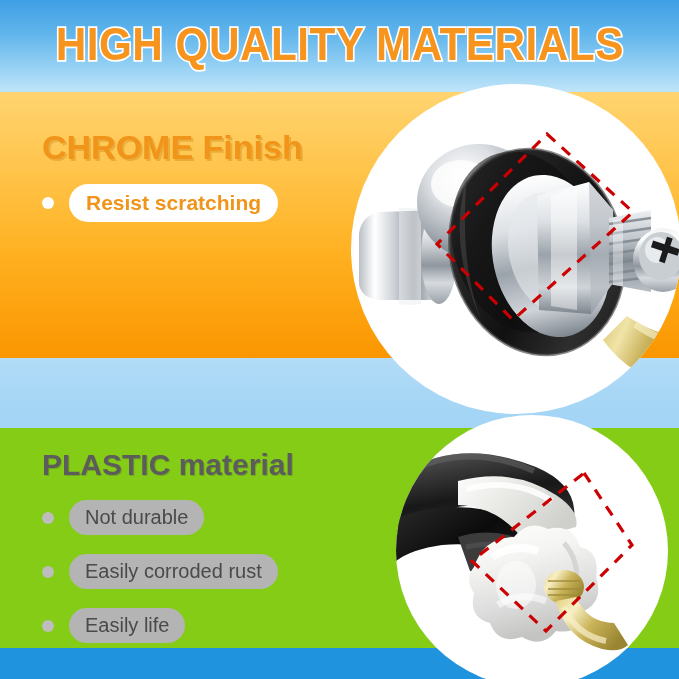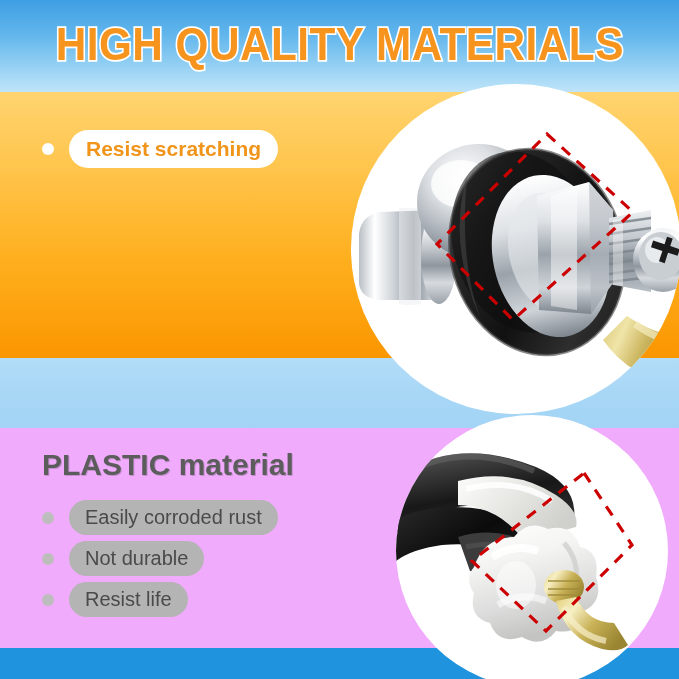--- a/index.html
+++ b/index.html
@@ -41,21 +41,21 @@
     overflow:hidden;
   }
   
   .divider {
     position:absolute; left:0; top:358px; width:679px; height:70px;
     background:linear-gradient(180deg,#b2dcf7 0%,#a8d7f6 50%,#a3d4f5 100%);
   }
   
   .panel-plastic {
     position:absolute; left:0; top:428px; width:679px; height:220px;
-    background:#f0abfc;
+    background:#84cc16;
     overflow:hidden;
   }
   
   .footer-strip {
     position:absolute; left:0; top:648px; width:679px; height:31px;
     background:#1f93dd;
   }
 
   
   .block { position:absolute; left:42px; }
@@ -63,21 +63,21 @@
   .plastic-block { top:22px; }
 
   .panel-title {
     font-family:"Liberation Sans Narrow","Liberation Sans",sans-serif;
     font-size:34px; font-weight:bold; line-height:1;
     white-space:nowrap; margin-bottom:20px;
   }
   .chrome-title { color:#f0941a; text-shadow:2px 2px 0 rgba(190,110,0,0.30); }
   .plastic-title { color:#5c5c5c; text-shadow:1px 1px 0 rgba(60,60,60,0.25); font-size:30px; }
 
-  .bullet-list { display:flex; flex-direction:column; gap:6px; }
+  .bullet-list { display:flex; flex-direction:column; gap:19px; }
   .bullet-row { display:flex; align-items:center; }
 
   .dot { width:12px; height:12px; border-radius:50%; flex:none; }
   .dot-white { background:#ffffff; }
   .dot-gray  { background:#bdbdbd; }
 
   .pill {
     margin-left:15px;
     border-radius:999px;
     white-space:nowrap;
@@ -115,49 +115,50 @@
 
 <div class="poster">
 
   <div class="header">
     <div class="header-title">HIGH QUALITY MATERIALS</div>
   </div>
 
   <div class="panel-chrome">
 
     <div class="block chrome-block">
+      <div class="panel-title chrome-title">CHROME Finish</div>
 
       <div class="bullet-list">
         <div class="bullet-row">
           <span class="dot dot-white"></span>
           <span class="pill pill-white">Resist scratching</span>
         </div>
       </div>
     </div>
   </div>
 
   <div class="divider"></div>
 
   <div class="panel-plastic">
 
     <div class="block plastic-block">
       <div class="panel-title plastic-title">PLASTIC material</div>
 
       <div class="bullet-list">
         <div class="bullet-row">
           <span class="dot dot-gray"></span>
+          <span class="pill pill-gray">Not durable</span>
+        </div>
+        <div class="bullet-row">
+          <span class="dot dot-gray"></span>
           <span class="pill pill-gray">Easily corroded rust</span>
         </div>
         <div class="bullet-row">
           <span class="dot dot-gray"></span>
-          <span class="pill pill-gray">Not durable</span>
-        </div>
-        <div class="bullet-row">
-          <span class="dot dot-gray"></span>
-          <span class="pill pill-gray">Resist life</span>
+          <span class="pill pill-gray">Easily life</span>
         </div>
       </div>
     </div>
   </div>
 
   <div class="footer-strip"></div>
 
   <div class="photo-circle circle-top">
     <svg class="photo-svg" width="330" height="330" viewBox="0 0 330 330">
       <defs>

